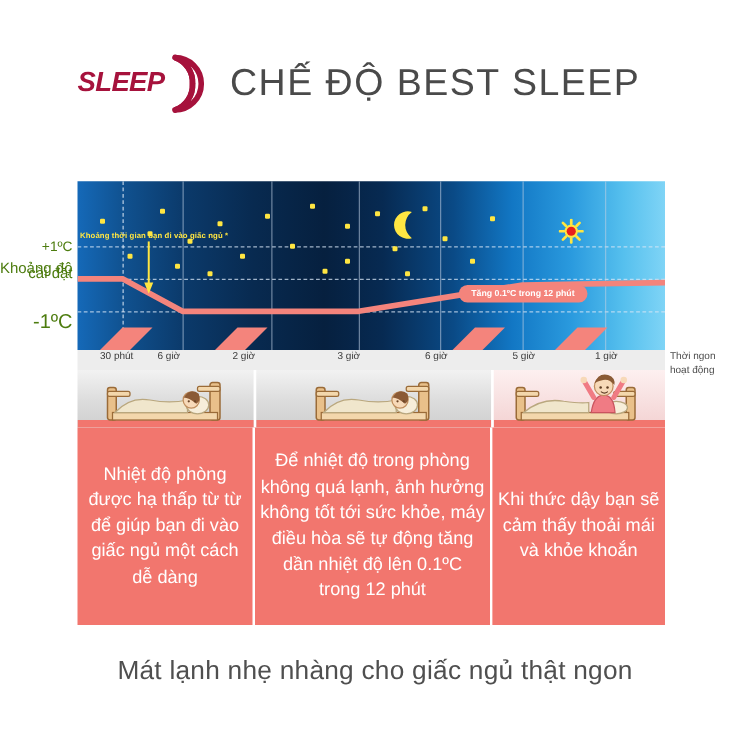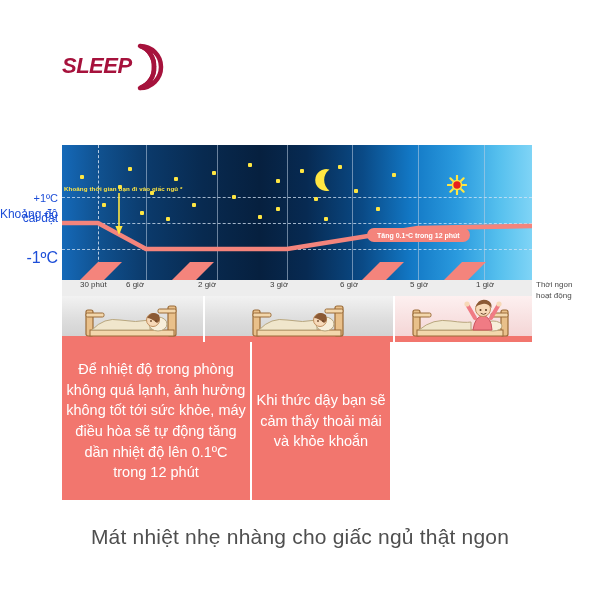--- a/index.html
+++ b/index.html
@@ -17,21 +17,21 @@
   .logo-word{position:absolute;left:4px;top:14px;font-size:22px;font-weight:bold;
              font-style:italic;color:#A6123C;letter-spacing:-0.5px;}
   .logo-moon{position:absolute;left:66px;top:4px;width:48px;height:48px;}
   .title{font-size:30px;color:#4a4a4a;letter-spacing:1.2px;
          margin-left:6px;white-space:nowrap;font-weight:400;}
 
   
   .chartwrap{position:absolute;left:0;top:145px;width:600px;height:150px;}
 
   .axis-labels{position:absolute;left:0;top:0;width:62px;height:135px;
-               color:#1d4ed8;text-align:center;}
+               color:#4d7c0f;text-align:center;}
   .ax-plus{position:absolute;right:4px;top:47px;font-size:11px;}
   .ax-mid1{position:absolute;right:4px;top:62px;font-size:12px;white-space:nowrap;}
   .ax-mid2{position:absolute;right:4px;top:66px;font-size:12px;white-space:nowrap;margin-left:46px;}
   .ax-minus{position:absolute;right:4px;top:104px;font-size:16px;}
 
   .sky{position:absolute;left:62px;top:0;width:470px;height:135px;
        background:linear-gradient(90deg,
          #1569b8 0%, #10518f 8%, #0b3a6b 18%, #082a50 30%,
          #06203f 42%, #072a52 52%, #0a4a86 64%,
          #1277c4 74%, #2a9ade 84%, #56c0ee 93%, #7fd4f6 100%);
@@ -98,20 +98,21 @@
 <div class="page">
 
   <div class="header">
     <div class="logo">
       <div class="logo-word">SLEEP</div>
       <svg class="logo-moon" viewBox="0 0 48 48">
         <path d="M16 3 A21 21 0 1 1 16 45 A21 21 0 0 0 30 24 A21 21 0 0 0 16 3 Z" fill="none" stroke="#A6123C" stroke-width="4.5" stroke-linecap="round"></path>
         <path d="M16 3 A21 21 0 0 1 30 24 A21 21 0 0 1 16 45" fill="none" stroke="#A6123C" stroke-width="4.5" stroke-linecap="round"></path>
       </svg>
     </div>
+    <div class="title">CHẾ ĐỘ BEST SLEEP</div>
   </div>
 
   <div class="chartwrap">
 
     <div class="axis-labels">
       <div class="ax-plus">+1ºC</div>
       <div class="ax-mid1">Khoảng độ</div>
       <div class="ax-mid2">cài đặt</div>
       <div class="ax-minus">-1ºC</div>
     </div>
@@ -191,21 +192,21 @@
       <polygon points="18,22 42,22 60,4 36,4" fill="#F4847C"></polygon>
       <polygon points="110,22 134,22 152,4 128,4" fill="#F4847C"></polygon>
       <polygon points="300,22 324,22 342,4 318,4" fill="#F4847C"></polygon>
       <polygon points="382,22 406,22 424,4 400,4" fill="#F4847C"></polygon>
     </svg>
   </div>
 
   <div class="timeaxis">
     <div class="tlabel" style="left:18px;">30 phút</div>
     <div class="tlabel" style="left:64px;">6 giờ</div>
-    <div class="tlabel" style="left:136px;">2 giờ</div>
+    <div class="tlabel" style="left:124px;">2 giờ</div>
     <div class="tlabel" style="left:208px;">3 giờ</div>
     <div class="tlabel" style="left:278px;">6 giờ</div>
     <div class="tlabel" style="left:348px;">5 giờ</div>
     <div class="tlabel" style="left:414px;">1 giờ</div>
   </div>
 
   <div class="actlabel">
     <div>Thời ngon</div>
     <div>hoạt động</div>
   </div>
@@ -264,19 +265,20 @@
         <circle cx="74" cy="13" r="7.5" fill="#F7D9B8" stroke="#C08E5E" stroke-width="1"></circle>
         <path d="M66.5 11 q3 -9 11 -7 q6 2 5 8 q-4 -5 -9 -4 q-5 1 -7 3z" fill="#8B5A35"></path>
         <circle cx="71.5" cy="14" r="1" fill="#5c3b22"></circle>
         <circle cx="77" cy="14" r="1" fill="#5c3b22"></circle>
         <path d="M72 17.5 q2.5 2 5 0" stroke="#5c3b22" stroke-width="0.9" fill="none" stroke-linecap="round"></path>
       </svg>
     </div>
   </div>
 
   <div class="boxes">
+    <div class="box" style="width:142px;">Nhiệt độ phòng được hạ thấp từ từ để giúp bạn đi vào giấc ngủ một cách dễ dàng</div>
     <div class="box" style="width:190px;">Để nhiệt độ trong phòng không quá lạnh, ảnh hưởng không tốt tới sức khỏe, máy điều hòa sẽ tự động tăng dần nhiệt độ lên 0.1ºC trong 12 phút</div>
     <div class="box" style="width:138px;">Khi thức dậy bạn sẽ cảm thấy thoải mái và khỏe khoắn</div>
   </div>
 
-  <div class="footer">Mát nhiệt nhẹ nhàng cho giấc ngủ thật ngon</div>
+  <div class="footer">Mát lạnh nhẹ nhàng cho giấc ngủ thật ngon</div>
 
 </div>
 
 </body></html>

